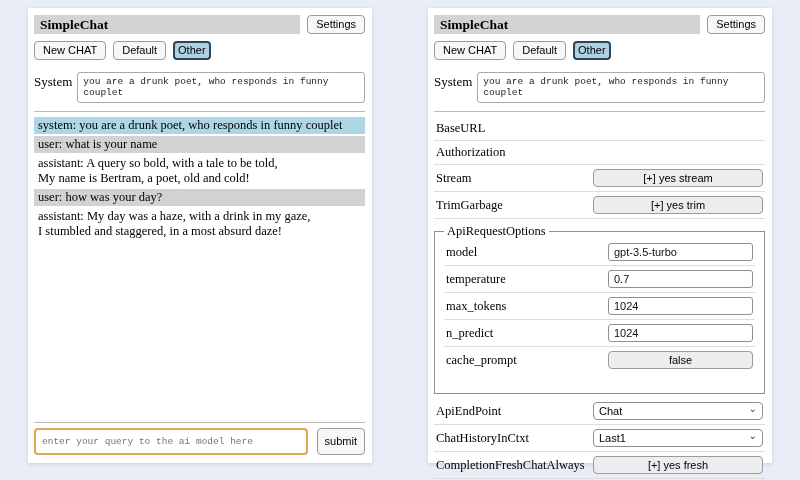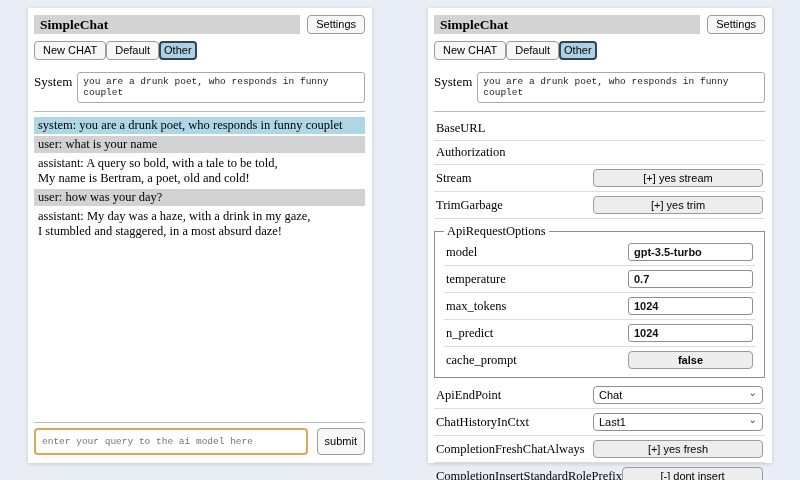--- a/index.html
+++ b/index.html
@@ -25,21 +25,21 @@
     flex:1; background: var(--titlebar-bg, #d3d3d3);
     font-size:13.5px; font-weight:bold; padding:2px 6px; line-height:15px;
   }
   button {
     font-family:"Liberation Sans", sans-serif;
     font-size:11px; color:#000;
     background:#f7f7f7;
     border:1px solid #9a9aa0; border-radius:4px;
     padding:2px 8px; line-height:13px;
   }
-  .chatbtn-row { display:flex; margin:7px 0 4px 0;align-items:center; }
+  .chatbtn-row { display:flex; gap:7px; margin:7px 0 4px 0;align-items:center; }
   .chatbtn-row .selected {
     background: var(--selected-button-bg, #aed0e2);
     border:2px solid #29465c; padding:1px 3px;
   }
   .system-row { display:flex; gap:5px; margin:8px 0 4px 0; }
   .system-label { font-size:13px; padding-top:2px; }
   .system-row textarea {
     flex:1; height:31px; resize:none;
     font-family:"Liberation Mono","DejaVu Sans Mono",monospace;
     font-size:9.5px; color:#222; padding:3px 5px;
@@ -59,40 +59,40 @@
   .msg.assistant { background:#ffffff; }
 
   
   .settings { flex:1; font-size:12.5px; }
   .srow {
     display:flex; align-items:center; justify-content:space-between;
     padding:4px 2px; border-bottom:1px solid #dcdcdc;
   }
   .slabel { white-space:nowrap; }
   .ctl { width:170px; }
-  fieldset .ctl { width:125px;font-weight:bold; }
+  fieldset .ctl { width:145px; }
   input.text {
     font-family:"Liberation Sans", sans-serif; font-size:11px;
     border:1px solid #8f8f8f; border-radius:3px;
     padding:2px 5px; height:18px; color:#111;
   }
   input.text::placeholder { color:#9b9b9b; }
   button.toggle {
     background:#ededed; border:1px solid #9a9aa0;
     height:18px; padding:1px 4px;
   }
   .select {
     display:flex; align-items:center; justify-content:space-between;
     background:#fff; border:1px solid #8f8f8f; border-radius:4px;
     font-family:"Liberation Sans", sans-serif; font-size:11px;
     height:18px; padding:0 5px; cursor:default;gap:32px;
   }
   .select .chev { color:#444; font-size:10px; line-height:10px; margin-top:-4px; }
   fieldset {
-    border:1px solid #8f8f8f; margin:5px 0 4px 0; padding:0 9px 4px 9px;
+    border:1px solid #8f8f8f; margin:5px 0 4px 0; padding:0 9px 20px 9px;
   }
   fieldset legend { font-size:12.5px; padding:0 3px; }
   fieldset .srow:last-child { border-bottom:none; }
 
   
   .footer { margin-top:auto; }
   .query-row { display:flex; gap:9px; align-items:stretch; margin-top:5px; }
   .query-row input {
     flex:1; height:27px;
     font-family:"Liberation Mono","DejaVu Sans Mono",monospace;

